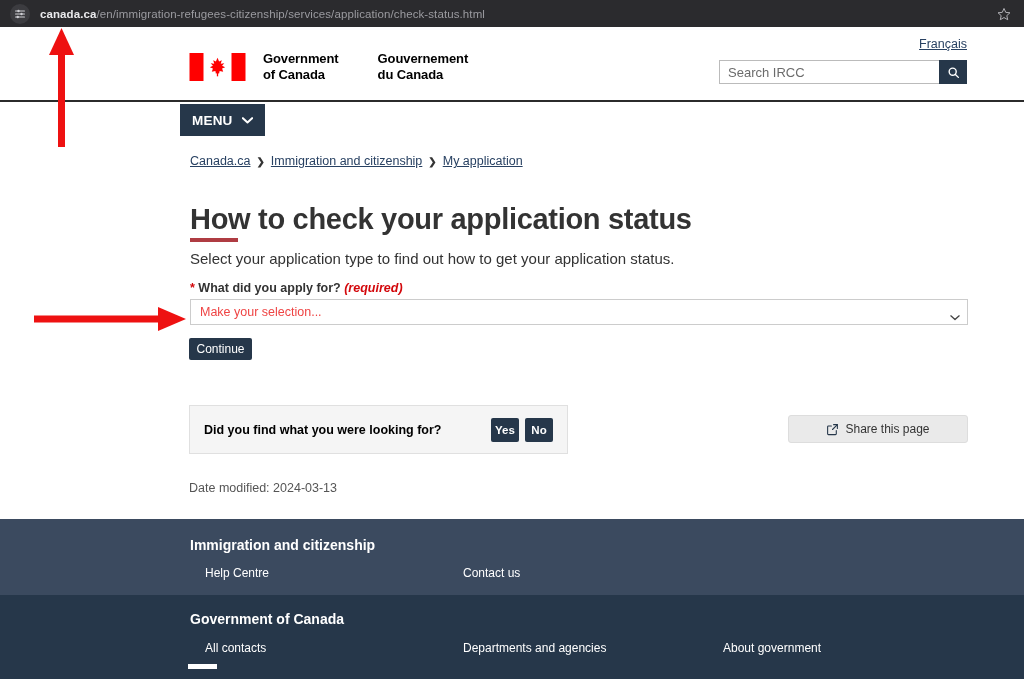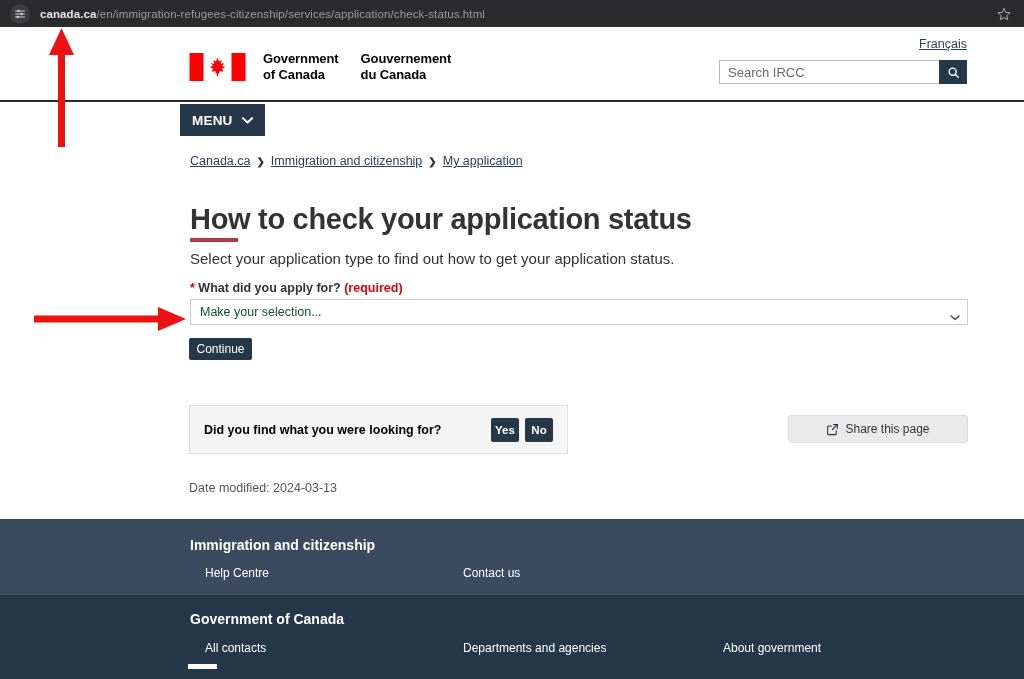--- a/index.html
+++ b/index.html
@@ -31,21 +31,21 @@
   }
 
   
   .gc-header { position: absolute; left: 0; top: 27px; width: 1024px; height: 73px; background: #fff; }
   .fr-link {
     position: absolute; right: 57px; top: 10px;
     font-size: 12.5px; color: #284162; text-decoration: underline;
   }
   .brand { position: absolute; left: 188px; top: 24px; display: flex; align-items: center; }
   .flag { width: 59px; height: 28px; margin-right: 16px; }
-  .brand-words { display: flex; }
+  .brand-words { display: flex; gap: 17px; }
   .brand-col { font-size: 13px; line-height: 15.5px; font-weight: 700; color: #000; letter-spacing: -.1px; }
   .brand-col.second { margin-left: 22px; }
   .searchbox {
     position: absolute; right: 57px; top: 33px; display: flex;
     height: 24px;
   }
   .searchbox input {
     width: 220px; height: 24px; border: 1px solid #bbb; border-right: none;
     padding: 0 8px; font-size: 13px; color: #555;
     font-family: "Liberation Sans", sans-serif; background: #fff; outline: none;
@@ -81,26 +81,26 @@
     font-size: 29px; font-weight: 700; color: #333; letter-spacing: -.3px;
   }
   .title-rule { position: absolute; left: 190px; top: 238px; width: 48px; height: 4px; background: #af3c43; }
   .lede { position: absolute; left: 190px; top: 250px; font-size: 15px; color: #333; }
 
   .field-label {
     position: absolute; left: 190px; top: 281px;
     font-size: 12.5px; font-weight: 700; color: #333;
   }
   .req-star { color: #d3080c; font-weight: 700; }
-  .req-word { color: #d3080c; font-weight: 700; }
+  .req-word { color: #d3080c; font-weight: 700; font-style: italic; }
 
   .select-wrap { position: absolute; left: 190px; top: 299px; width: 778px; height: 26px; }
   .select-wrap select {
     width: 100%; height: 26px; border: 1px solid #ccc; background: #fff;
-    font-size: 12.5px; color: #14532d; padding: 0 9px;
+    font-size: 12.5px; color: #ef4444; padding: 0 9px;
     font-family: "Liberation Sans", sans-serif;
     -webkit-appearance: none; appearance: none; outline: none;
   }
   .select-caret { position: absolute; right: 8px; top: 8px; pointer-events: none; }
 
   .continue-btn {
     position: absolute; left: 189px; top: 338px; width: 63px; height: 22px;
     background: #26374a; color: #fff; border: none; border-radius: 2px;
     font-size: 12px; font-family: "Liberation Sans", sans-serif; cursor: pointer;
   }

